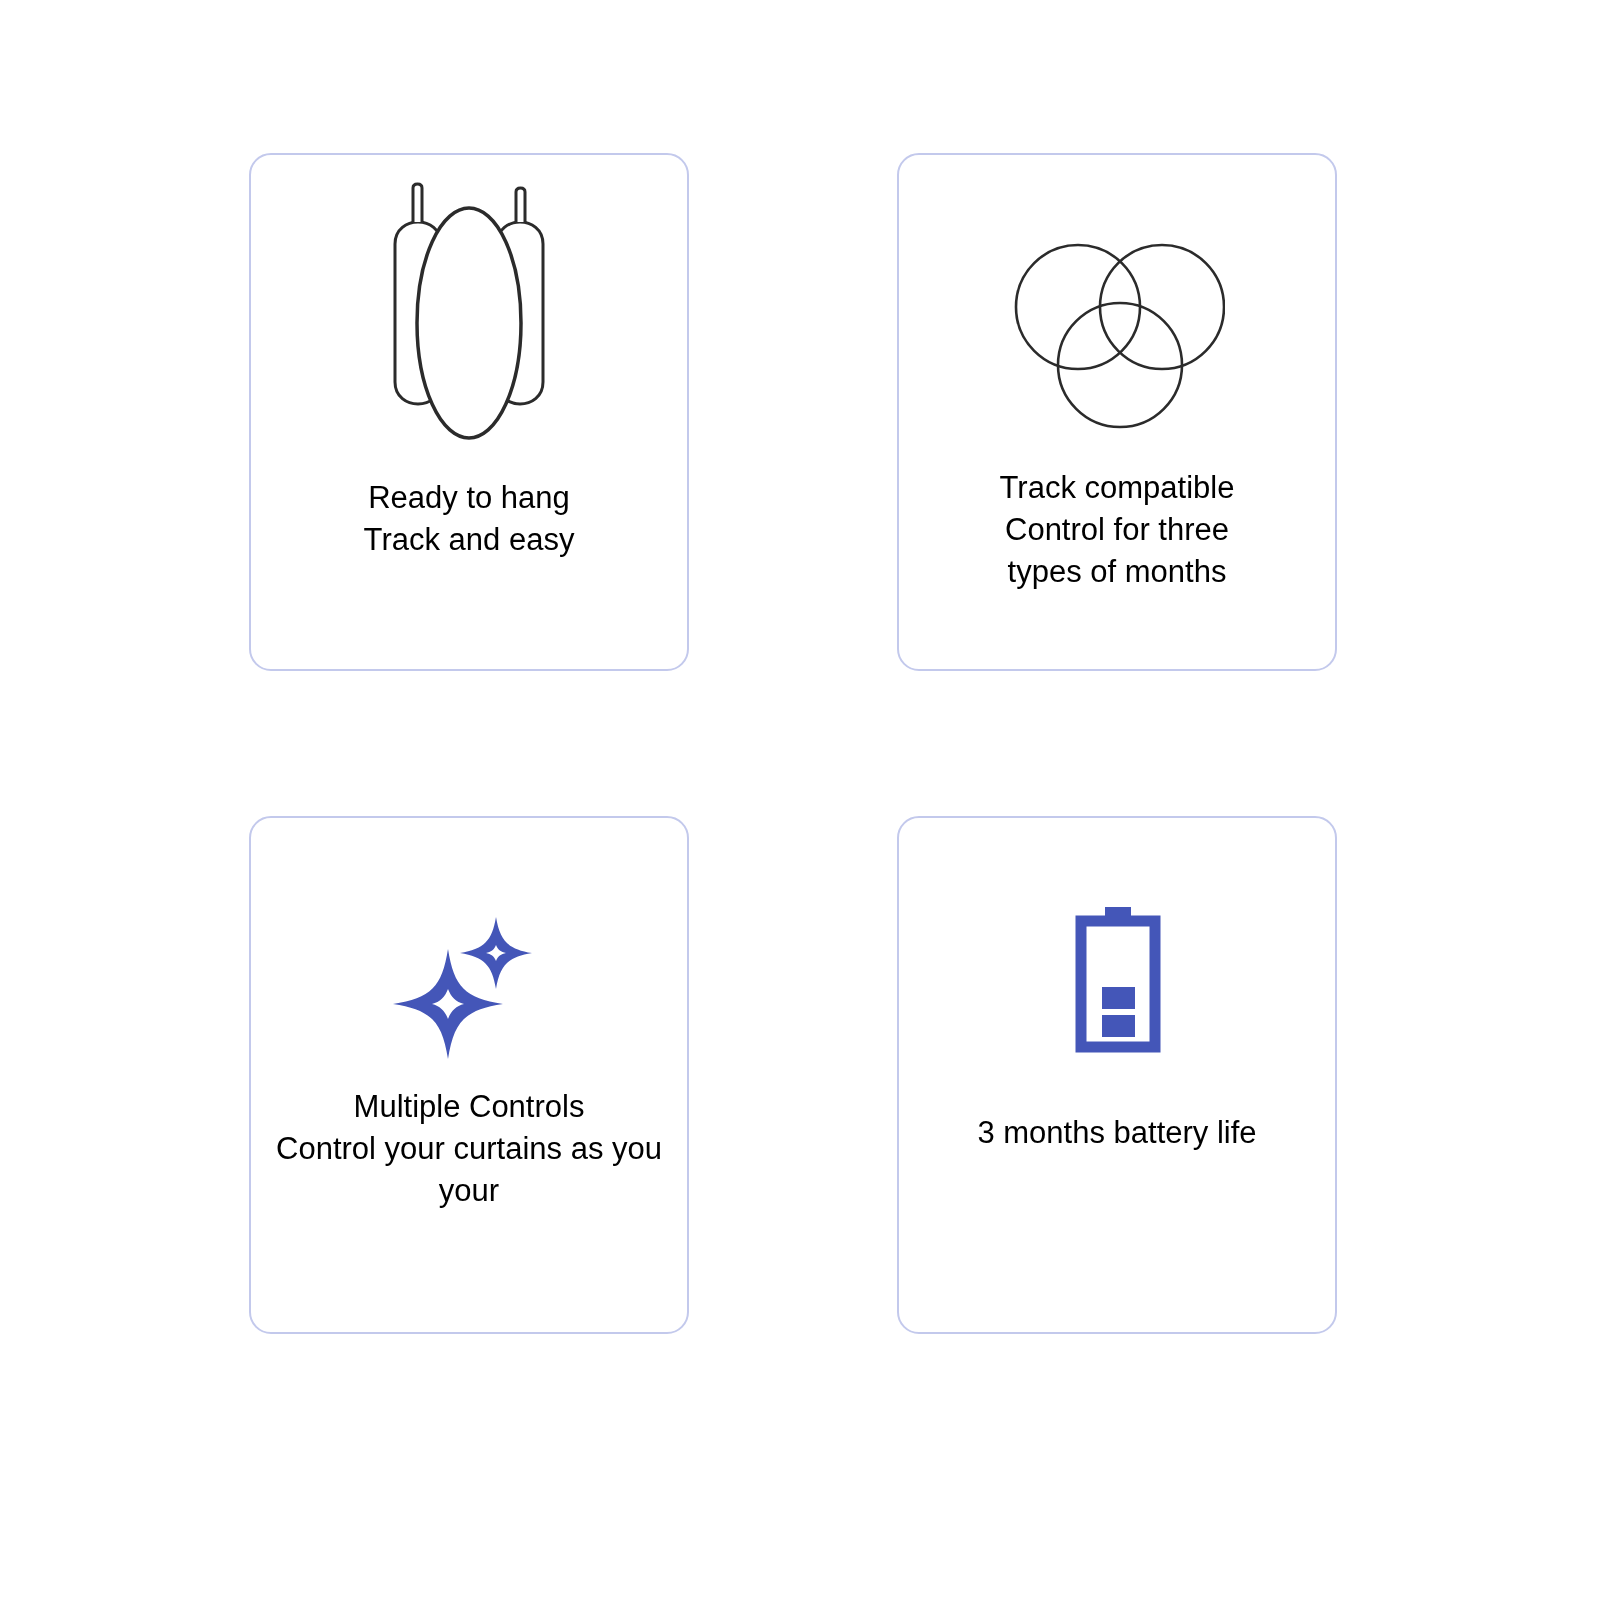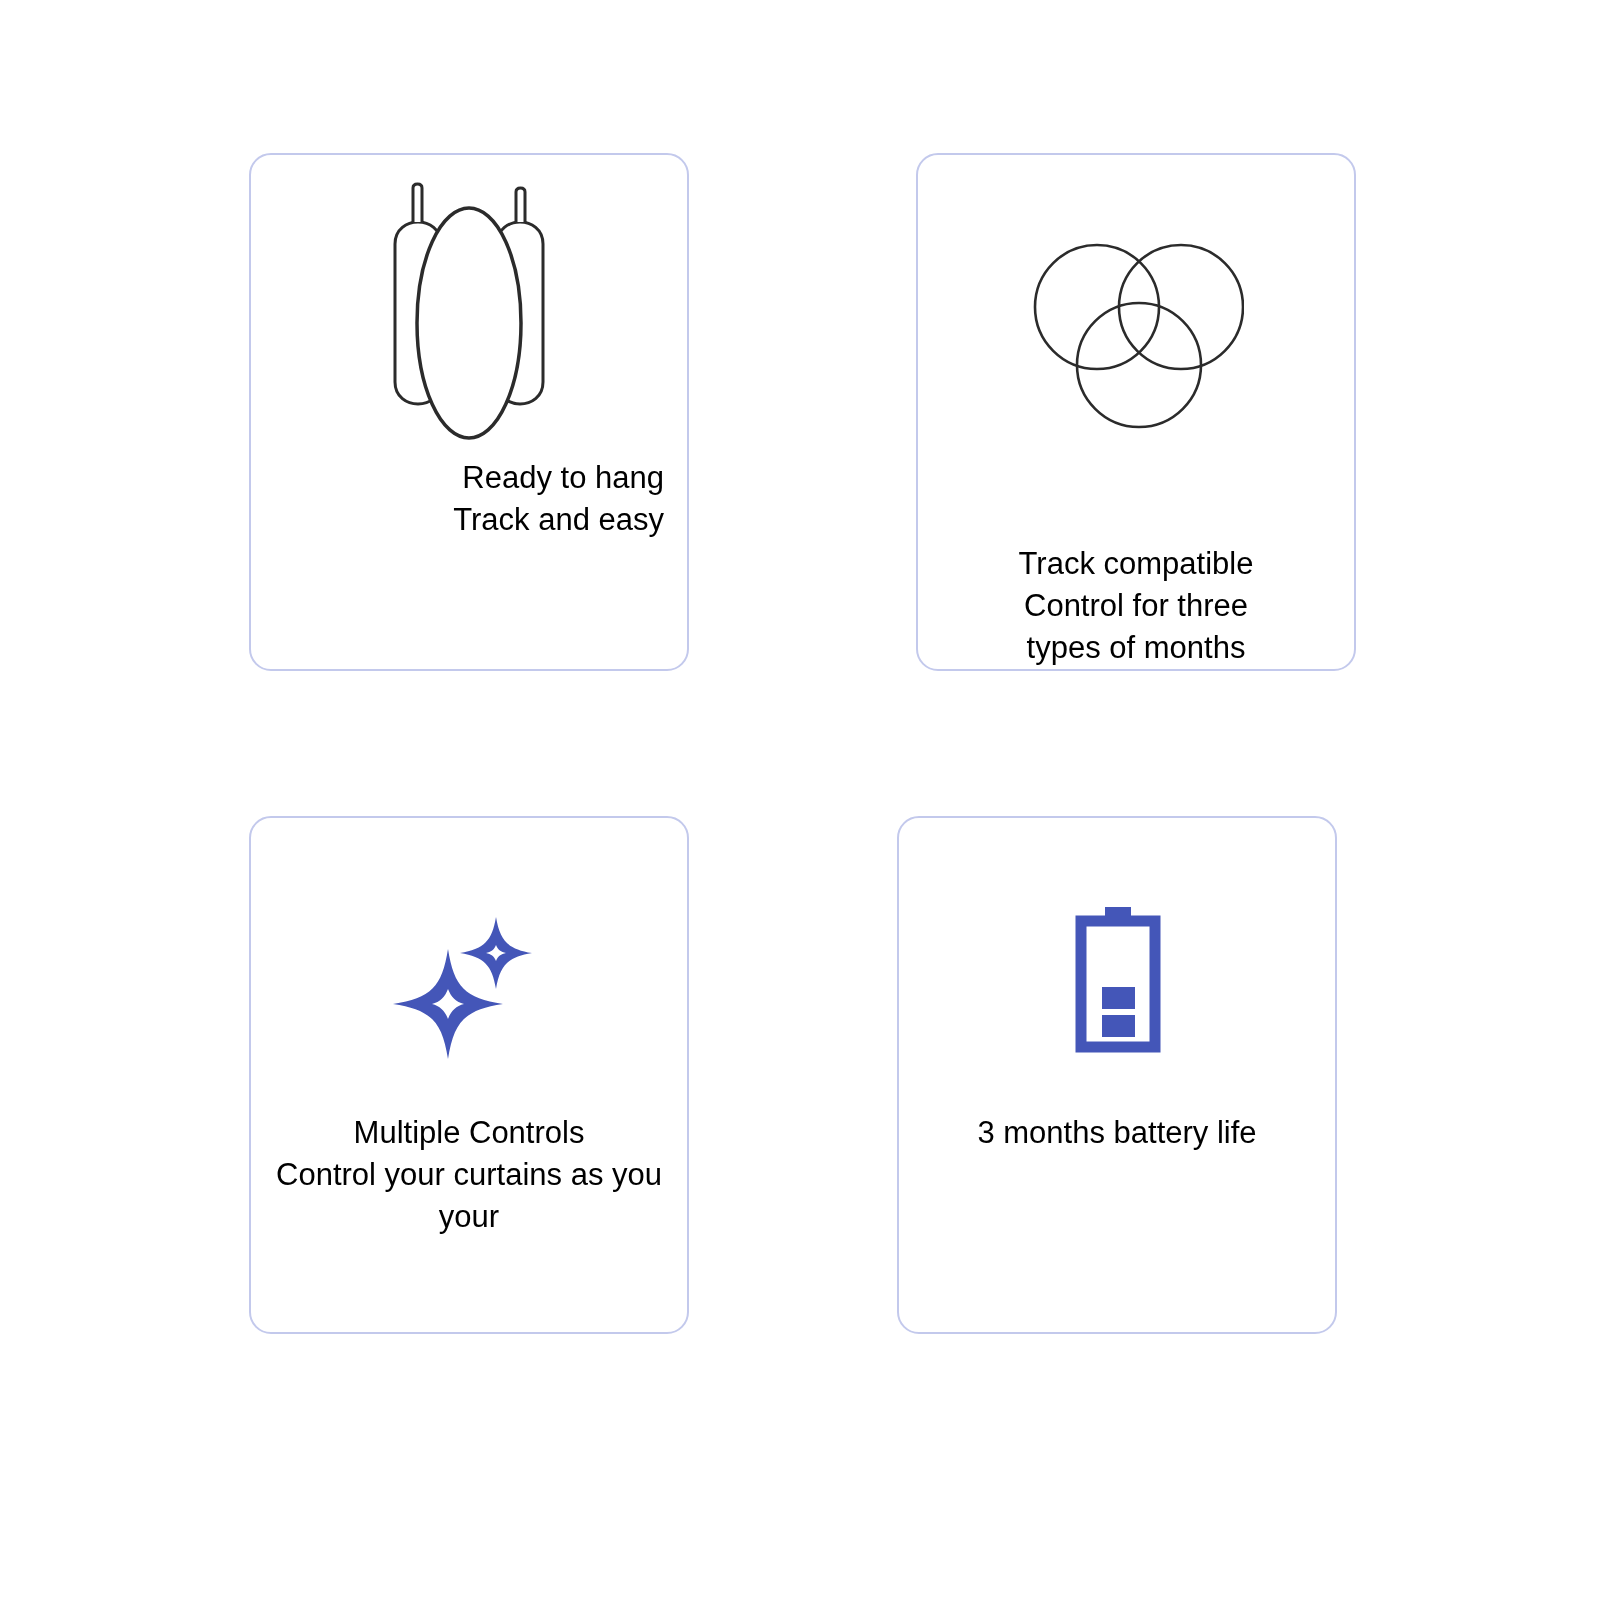--- a/index.html
+++ b/index.html
@@ -31,21 +31,21 @@
     background: #ffffff;
     border: 2px solid #c3c9ec;
     border-radius: 22px;
     display: flex;
     flex-direction: column;
     align-items: center;
   }
 
   
   .card-pos-0 { left: 249px;  top: 153px;  }
-  .card-pos-1 { left: 916px;  top: 153px; justify-content: space-between;  }
+  .card-pos-1 { left: 897px;  top: 153px;  }
   .card-pos-2 { left: 249px;  top: 816px;  }
   .card-pos-3 { left: 897px;  top: 816px;  }
 
   .card-icon {
     display: flex;
     align-items: center;
     justify-content: center;
     width: 100%;
   }
 
@@ -57,23 +57,23 @@
 
   .card-text {
     width: 390px;
     text-align: center;
     color: #000000;
     font-size: 31px;
     line-height: 42px;
     font-family: "Liberation Sans", sans-serif;
     font-weight: 400;
   }
-  .card-pos-0 .card-text { margin-top: 8px; text-align: right; }
+  .card-pos-0 .card-text { margin-top: 28px; }
   .card-pos-1 .card-text { margin-top: 10px; }
-  .card-pos-2 .card-text { margin-top: 26px; }
+  .card-pos-2 .card-text { }
   .card-pos-3 .card-text { margin-top: 26px; }
 
   .card-text .line { display: block; }
 
   svg { display: block; }
 </style>
 </head>
 <body>
 
 <div id="feature-grid">

